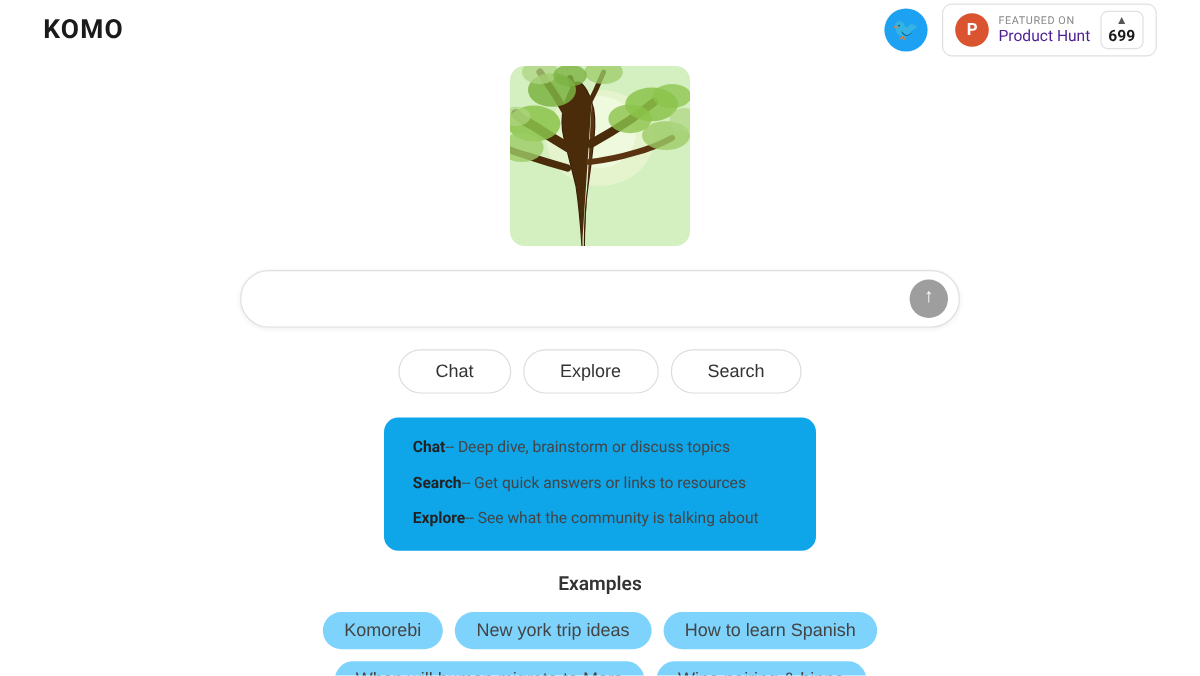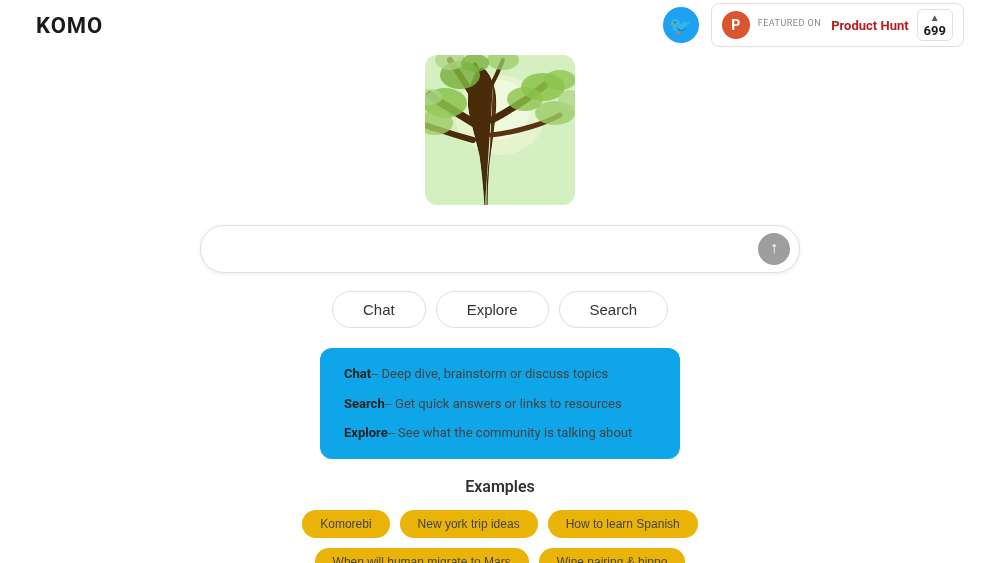--- a/index.html
+++ b/index.html
@@ -77,34 +77,34 @@
       display: flex;
       align-items: center;
       justify-content: center;
       color: white;
       font-weight: 700;
       font-size: 14px;
     }
 
     .ph-text {
       display: flex;
-      gap: 10px;
+      flex-direction: column;
     }
 
     .ph-featured-on {
       font-size: 9px;
       color: #888;
       text-transform: uppercase;
       letter-spacing: 0.5px;
     }
 
     .ph-name {
       font-size: 13px;
-      font-weight: 700;
-      color: #b91c1c;
+      font-weight: 400;
+      color: #4c1d95;
     }
 
     .ph-count {
       display: flex;
       flex-direction: column;
       align-items: center;
       border: 1px solid #e0e0e0;
       border-radius: 6px;
       padding: 2px 6px;
       min-width: 36px;
@@ -246,23 +246,23 @@
 
     .examples-row {
       display: flex;
       gap: 10px;
       flex-wrap: wrap;
       justify-content: center;
     }
 
     .example-chip {
       padding: 7px 18px;
-      background: #eab308;
+      background: #7dd3fc;
       border-radius: 20px;
-      font-size: 12px;
+      font-size: 15px;
       color: #444;
       cursor: pointer;
       border: none;
     }
   </style>
 </head>
 <body>
 
 <div class="header">
   <div class="logo">KOMO</div>

